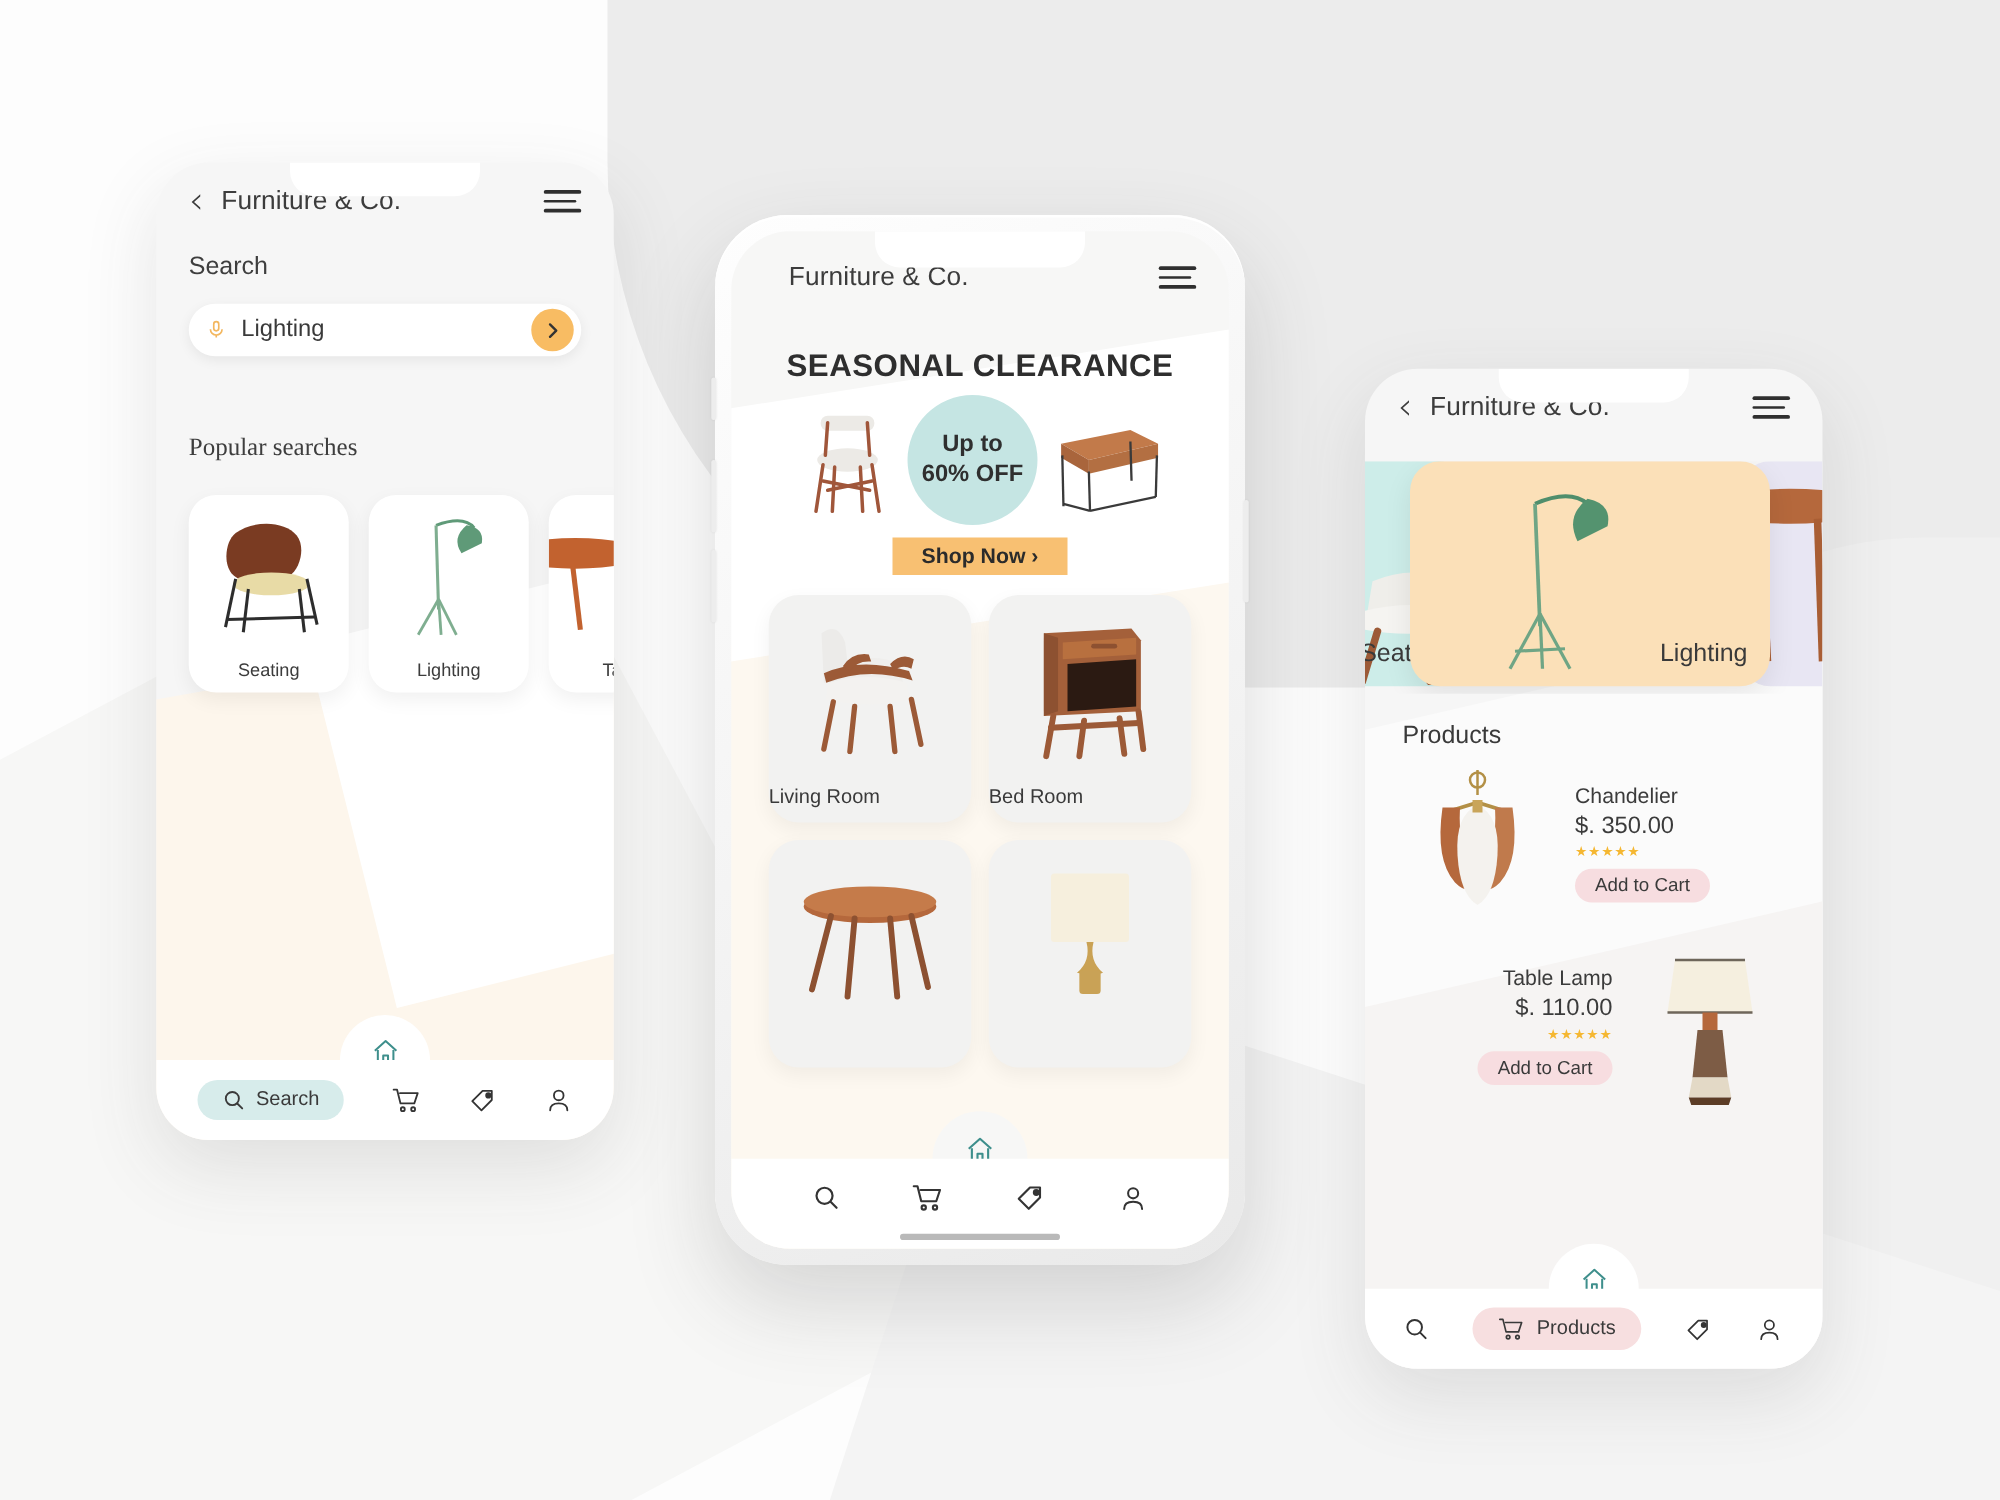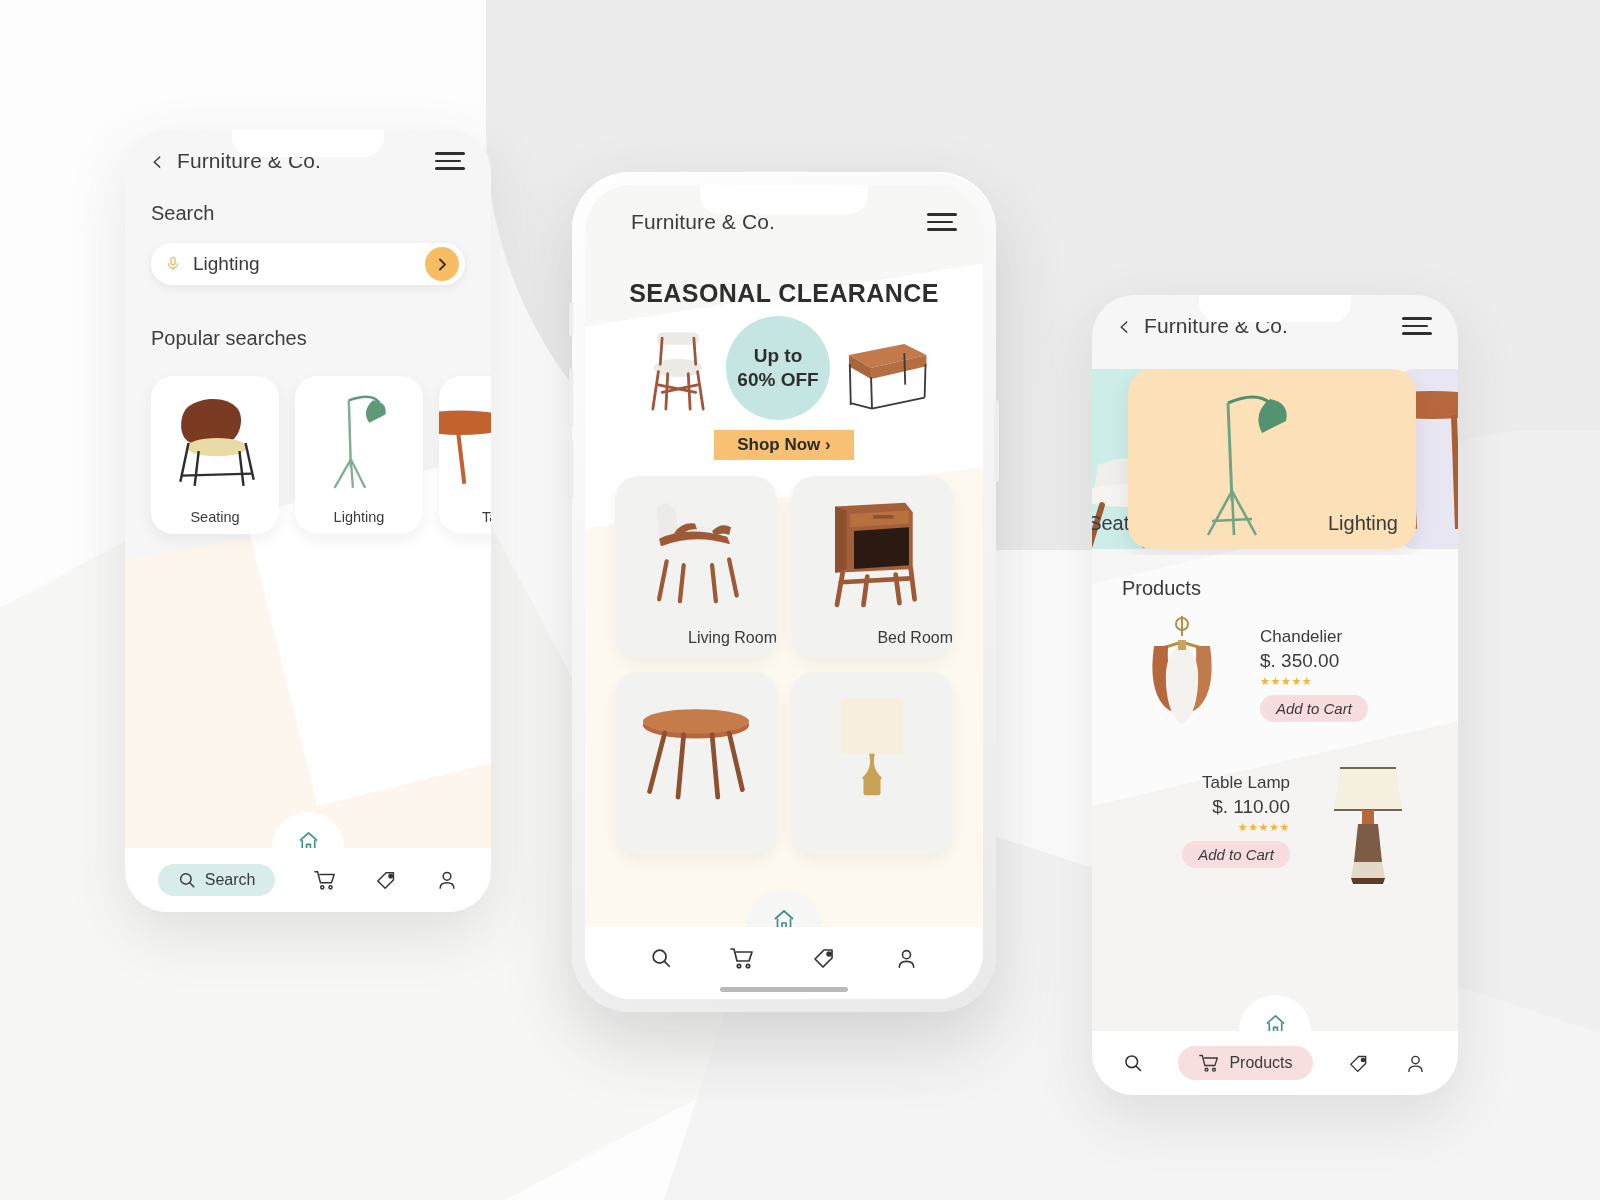--- a/index.html
+++ b/index.html
@@ -194,21 +194,21 @@
   }
   .dept-title { font-size: 20px; color: #3a3a3a; padding: 22px 0 0 30px; }
   .dept-grid {
     display: grid; grid-template-columns: 1fr 1fr;
     gap: 14px; padding: 16px 30px 0;
   }
   .dept-card {
     height: 182px; background: #f2f2f1; border-radius: 24px;
     box-shadow: 0 6px 16px rgba(0,0,0,.05);
     position: relative; overflow: hidden;
-    display: flex; flex-direction: column; align-items: flex-end;
+    display: flex; flex-direction: column; align-items: flex-start;
     justify-content: flex-end; padding-bottom: 11px;
   }
   .dept-card .art { position: absolute; top: 10px; left: 10px; right: 10px; height: 130px; }
   .dept-label { font-size: 16px; color: #3a3a3a; position: relative; }
   .center-tint {
     position: absolute; left: -40px; top: 300px; width: 520px; height: 600px;
     background: #fdf8f0; transform: rotate(-9deg);
   }
   .center-tint2 {
     position: absolute; left: -60px; top: 108px; width: 560px; height: 200px;
@@ -234,21 +234,20 @@
   .prod-art { width: 128px; height: 128px; flex: none; position: relative; }
   .prod-info { display: flex; flex-direction: column; gap: 3px; }
   .product.rev .prod-info { align-items: flex-end; }
   .prod-name { font-size: 17px; color: #3b3b3b; }
   .prod-price { font-size: 19px; color: #3b3b3b; }
   .stars { font-size: 11px; color: #f5b731; letter-spacing: .6px; }
   .add-cart {
     margin-top: 4px; background: #f7dde0; color: #3a3a3a;
     border-radius: 14px; padding: 5px 16px; font-size: 15px; cursor: pointer;
     display: inline-block;
-    font-style: italic;
   }
   .right-tint {
     position: absolute; left: -30px; top: 250px; width: 460px; height: 560px;
     background: #fbfbfb; transform: rotate(-13deg);
   }
   .right-tint2 {
     position: absolute; left: -60px; top: 470px; width: 520px; height: 420px;
     background: #f6f4f3; transform: rotate(-13deg);
   }
   svg { display: block; }
@@ -290,21 +289,21 @@
           </svg>
         </span>
         <span class="search-value">Lighting</span>
         <span class="go-btn">
           <svg viewBox="0 0 24 24" fill="none" stroke="#333" stroke-width="3" stroke-linecap="round" stroke-linejoin="round">
               <polyline points="8 4 16 12 8 20"></polyline>
             </svg>
         </span>
       </div>
 
-      <div class="section-label" style="margin-top:42px;">Popular searches</div>
+      <div class="section-label" style="margin-top:62px;font-family:Liberation Serif, serif;">Popular searches</div>
 
       <div class="pop-row">
         <div class="pop-card">
           <div class="art">
             <svg viewBox="0 0 120 110" width="100%" height="100%">
               <path d="M34 22c14-10 38-10 48 2 7 9 3 26-6 32-12 8-36 8-45-2-7-8-5-26 3-32z" fill="#7a3b22"></path>
               <ellipse cx="62" cy="62" rx="30" ry="9" fill="#e8dba6"></ellipse>
               <g stroke="#2d2d2d" stroke-width="2.4" fill="none">
                 <path d="M34 58 L26 96"></path>
                   <path d="M90 58 L98 94"></path>

